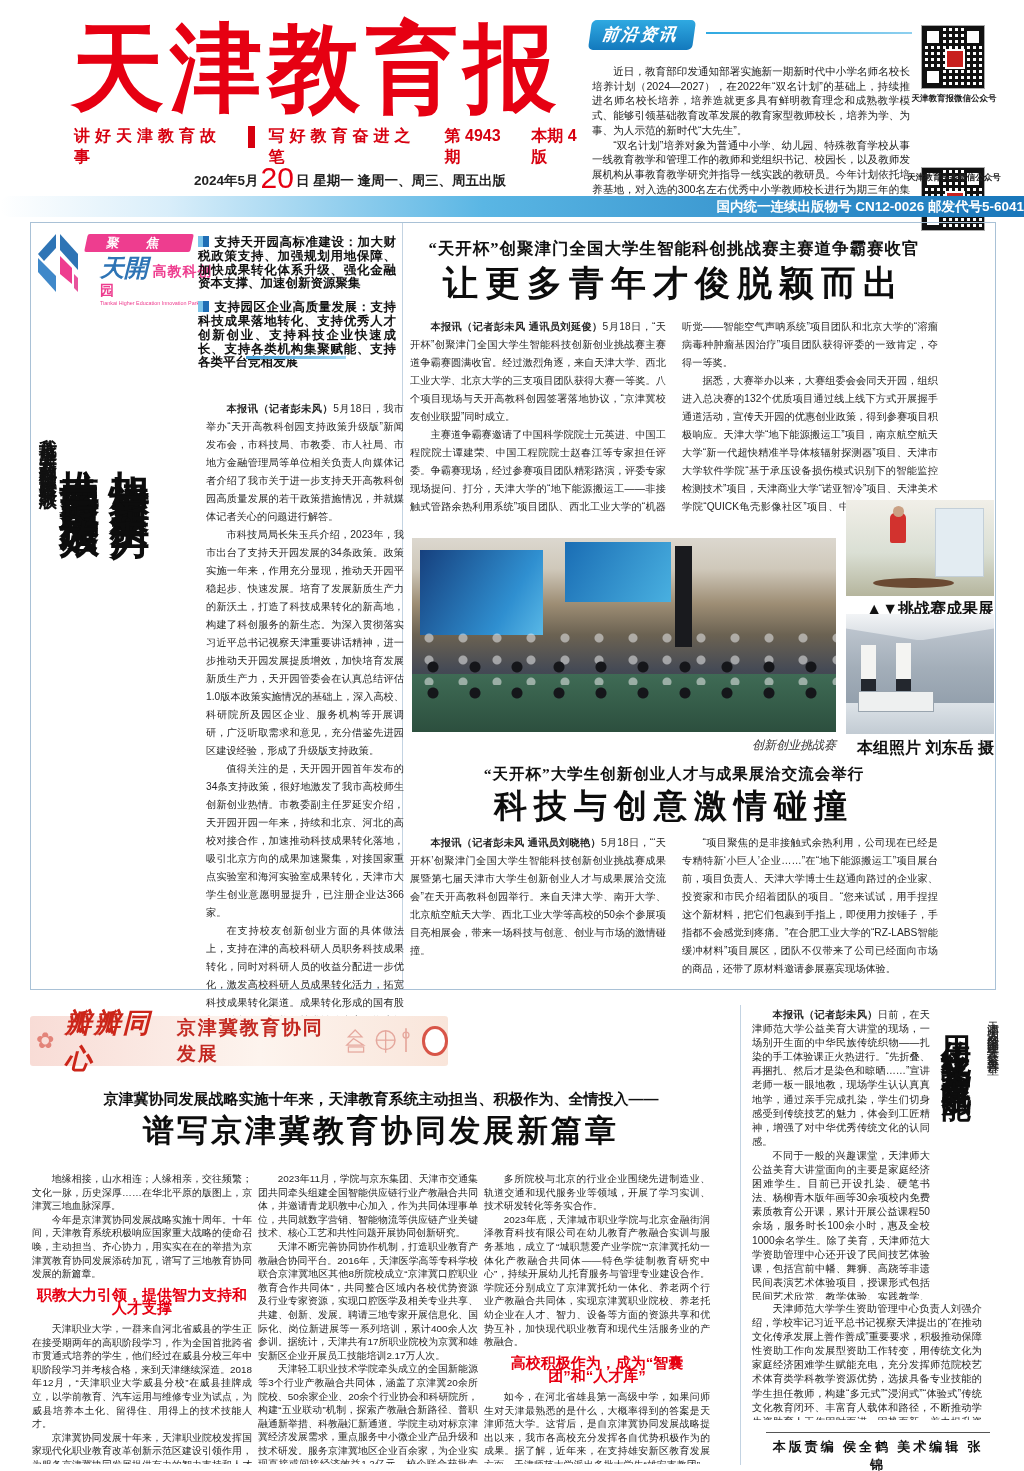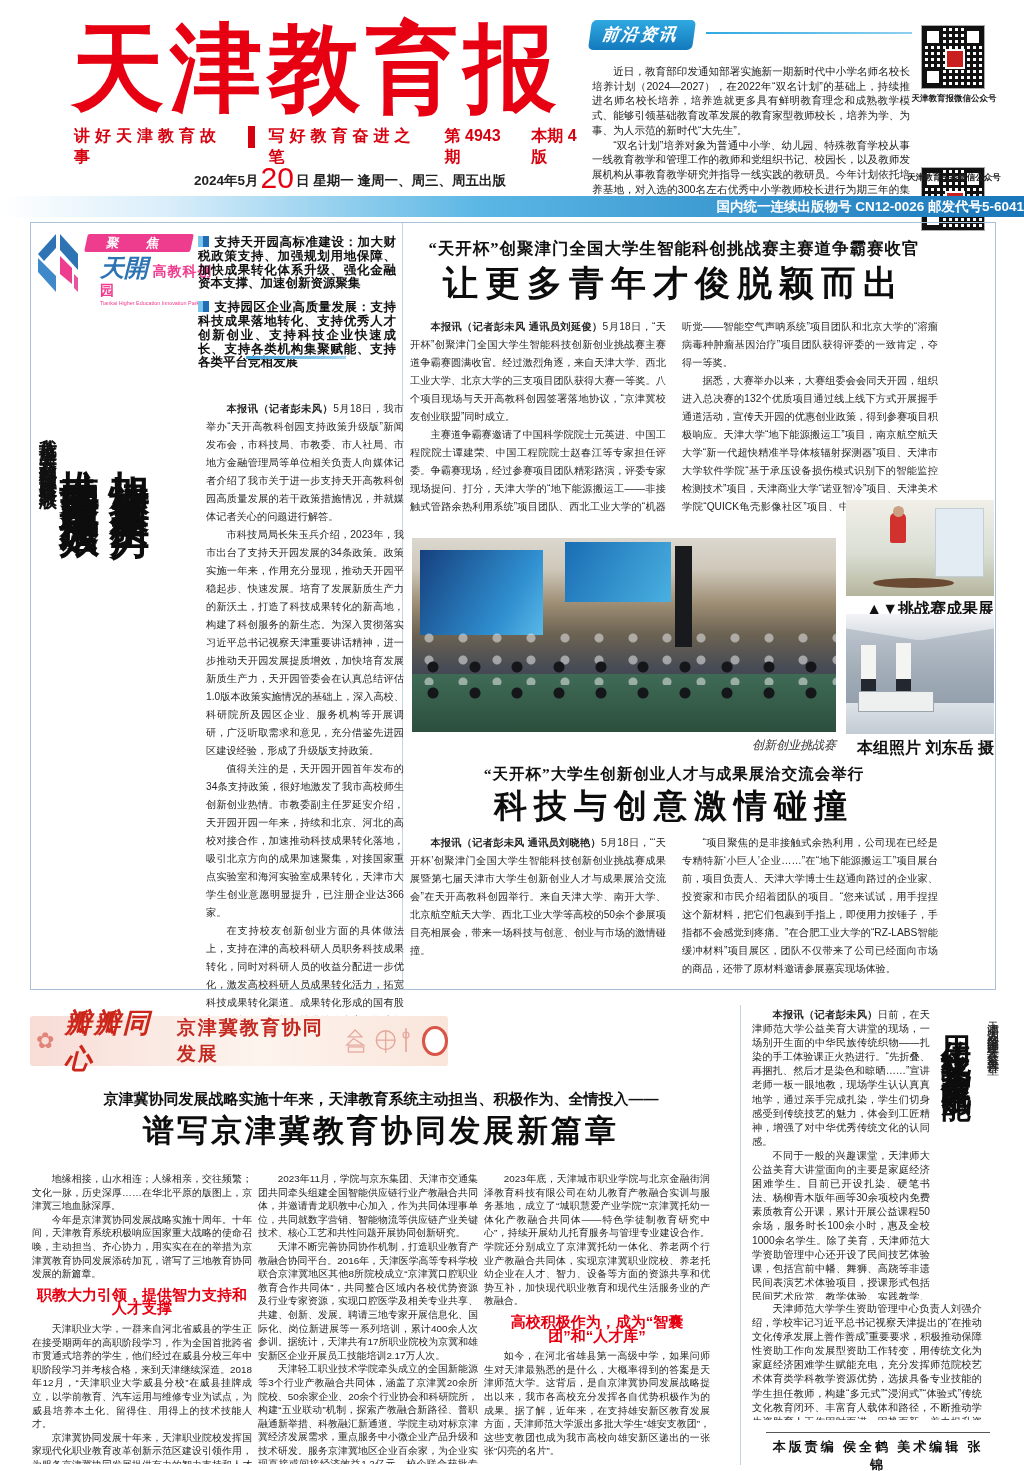--- a/index.html
+++ b/index.html
@@ -230,20 +230,21 @@
     <p>天津职业大学，一群来自河北省威县的学生正在接受期两年的高职阶段学习，作为全国首批跨省市贯通式培养的学生，他们经过在威县分校三年中职阶段学习并考核合格，来到天津继续深造。2018年12月，“天津职业大学威县分校”在威县挂牌成立，以学前教育、汽车运用与维修专业为试点，为威县培养本土化、留得住、用得上的技术技能人才。</p>
     <p>京津冀协同发展十年来，天津职业院校发挥国家现代化职业教育改革创新示范区建设引领作用，为服务京津冀协同发展提供有力的智力支持和人才支撑。与河北雄安新区、石家庄市、邯郸市等地签署战略合作协议，组建京津冀“双高计划”建设联盟和津雄职教发展联盟，组织包括天津职业大学在内的8所中高职院校“多轮次、宽领域、深层次”对口帮扶雄安、承德、威县、青龙等地职业学校。</p>
 
   </div>
   <div class="abs bcol" style="left:258px;top:1172px;width:220px;height:292px;">
     <p>2023年11月，学院与京东集团、天津市交通集团共同牵头组建全国智能供应链行业产教融合共同体，并邀请青龙职教中心加入，作为共同体理事单位，共同就数字营销、智能物流等供应链产业关键技术、核心工艺和共性问题开展协同创新研究。</p>
     <p>天津不断完善协同协作机制，打造职业教育产教融合协同平台。2016年，天津医学高等专科学校联合京津冀地区其他8所院校成立“京津冀口腔职业教育合作共同体”，共同整合区域内各校优势资源及行业专家资源，实现口腔医学及相关专业共享、共建、创新、发展。聘请三地专家开展信息化、国际化、岗位新进展等一系列培训，累计400余人次参训。据统计，天津共有17所职业院校为京冀和雄安新区企业开展员工技能培训2.17万人次。</p>
     <p>天津轻工职业技术学院牵头成立的全国新能源等3个行业产教融合共同体，涵盖了京津冀20余所院校、50余家企业、20余个行业协会和科研院所，构建“五业联动”机制，探索产教融合新路径、普职融通新举措、科教融汇新通道。学院主动对标京津冀经济发展需求，重点服务中小微企业产品升级和技术研发。服务京津冀地区企业百余家，为企业实现直接或间接经济效益1.2亿元，校企联合获批专利授权132项，进一步发挥了学院在京津冀职业教育领域的辐射示范作用。</p>
   </div>
   <div class="abs bcol" style="left:484px;top:1172px;width:226px;height:292px;">
+    <p>多所院校与北京的行业企业围绕先进制造业、轨道交通和现代服务业等领域，开展了学习实训、技术研发转化等务实合作。</p>
     <p>2023年底，天津城市职业学院与北京金融街润泽教育科技有限公司在幼儿教育产教融合实训与服务基地，成立了“城职慧爱产业学院”“京津冀托幼一体化产教融合共同体——特色学徒制教育研究中心”，持续开展幼儿托育服务与管理专业建设合作。学院还分别成立了京津冀托幼一体化、养老两个行业产教融合共同体，实现京津冀职业院校、养老托幼企业在人才、智力、设备等方面的资源共享和优势互补，加快现代职业教育和现代生活服务业的产教融合。</p>
     <p class="subhead">高校积极作为，成为“智囊团”和“人才库”</p>
     <p>如今，在河北省雄县第一高级中学，如果问师生对天津最熟悉的是什么，大概率得到的答案是天津师范大学。这背后，是自京津冀协同发展战略提出以来，我市各高校充分发挥各自优势积极作为的成果。据了解，近年来，在支持雄安新区教育发展方面，天津师范大学派出多批大学生“雄安支教团”，这些支教团也成为我市高校向雄安新区递出的一张张“闪亮的名片”。</p>
   </div>
   <div class="abs jump" style="left:582px;top:1450px;width:126px;">（下转A2版）</div>
 
   <div class="abs vrule" style="left:740px;top:1005px;height:460px;"></div>
 
   <div class="abs vh2-eyebrow" style="left:984px;top:1012px;height:310px;">天津师大为家庭经济困难学生开设公益美育大讲堂</div>
   <div class="abs vh2" style="left:934px;top:1012px;height:420px;line-height:44px;">用传统文化为学生充电赋能</div>

